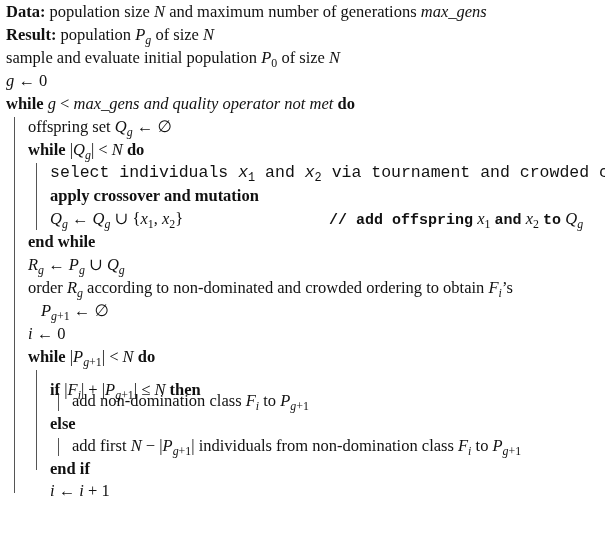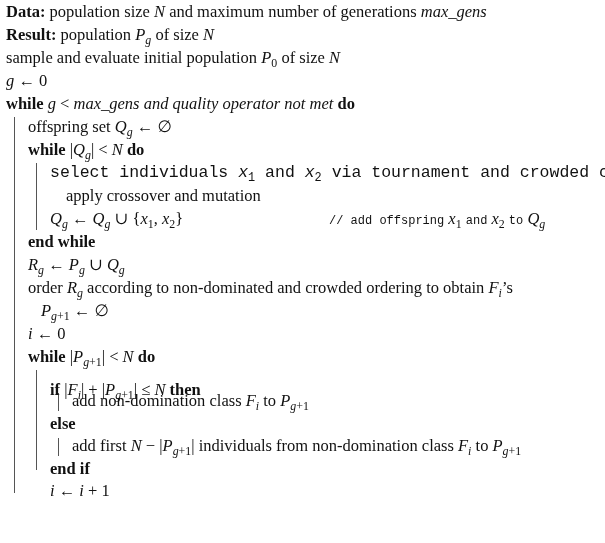--- a/index.html
+++ b/index.html
@@ -2,21 +2,21 @@
 <html><head>
 <meta charset="utf-8">
 <style>
   html, body { margin: 0; padding: 0; background: #ffffff; }
   body { width: 605px; height: 543px; overflow: hidden; position: relative;
          font-family: "Liberation Serif", "DejaVu Serif", serif; font-size: 16.5px; color: #111; }
   .line { position: absolute; white-space: nowrap; line-height: 20px; }
   .kw { font-weight: bold; text-align: center; }
   .m { font-style: italic; }
   sub { font-size: 0.72em; vertical-align: -0.3em; line-height: 0; }
-  .mono { font-family: "Liberation Mono", "DejaVu Sans Mono", monospace; font-size: 12px; }
+  .mono { font-family: "Liberation Mono", "DejaVu Sans Mono", monospace; font-size: 15px; font-weight: bold; }
   .bar { position: absolute; width: 1px; background: #555; }
 </style>
 </head>
 <body>
 
 <div class="bar" style="left:14px; top:117px; height:376px;"></div>
 <div class="bar" style="left:36px; top:163px; height:67px;"></div>
 <div class="bar" style="left:36px; top:370px; height:100px;"></div>
 <div class="bar" style="left:58px; top:393px; height:18px;"></div>
 <div class="bar" style="left:58px; top:438px; height:18px;"></div>
@@ -46,21 +46,21 @@
 </div>
 
 <div class="line" style="left:28px; top:140px;">
   <span class="kw">while</span> |<span class="m">Q<sub>g</sub></span>| &lt; <span class="m">N</span> <span class="kw">do</span>
 </div>
 
 <div class="line" style="left:50px; top:163px;font-family:Liberation Mono, monospace;">
   select individuals <span class="m">x</span><sub>1</sub> and <span class="m">x</span><sub>2</sub> via tournament and crowded comparison operator ≺<sub class="m">c</sub>
 </div>
 
-<div class="line" style="left:66px; top:186px;">
+<div class="line" style="left:50px; top:186px;font-weight:bold;">
   apply crossover and mutation
 </div>
 
 <div class="line" style="left:50px; top:209px;">
   <span class="m">Q<sub>g</sub></span> ← <span class="m">Q<sub>g</sub></span> ∪ {<span class="m">x</span><sub>1</sub>, <span class="m">x</span><sub>2</sub>}
 </div>
 <div class="line" style="left:329px; top:209px;">
   <span class="mono">// add offspring</span> <span class="m">x</span><sub>1</sub> <span class="mono">and</span> <span class="m">x</span><sub>2</sub> <span class="mono">to</span> <span class="m">Q<sub>g</sub></span>
 </div>
 

